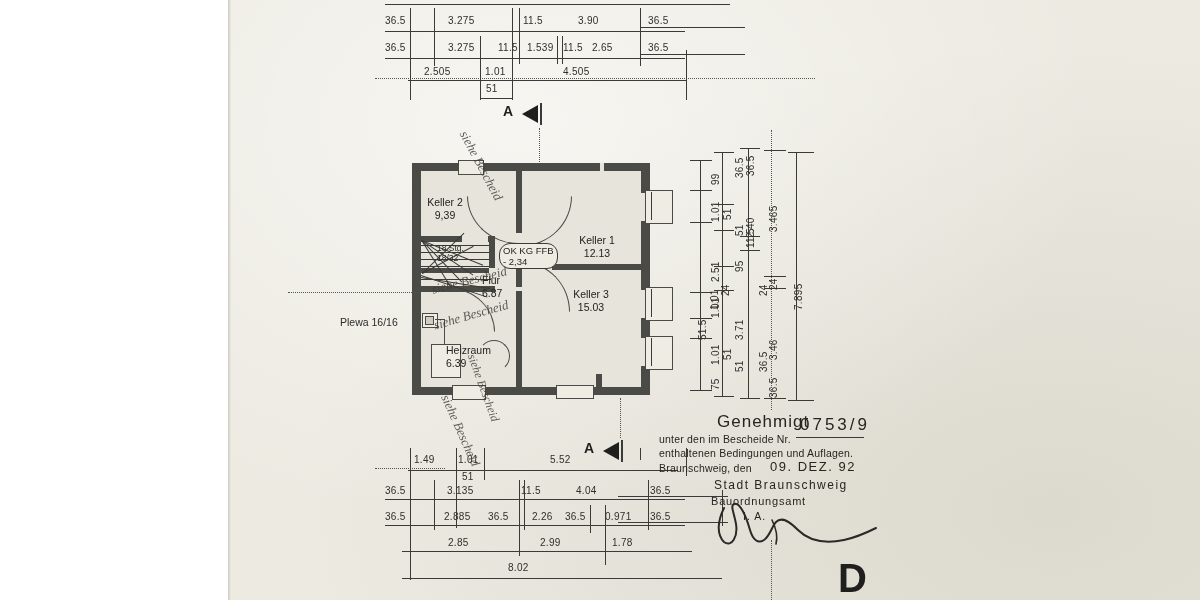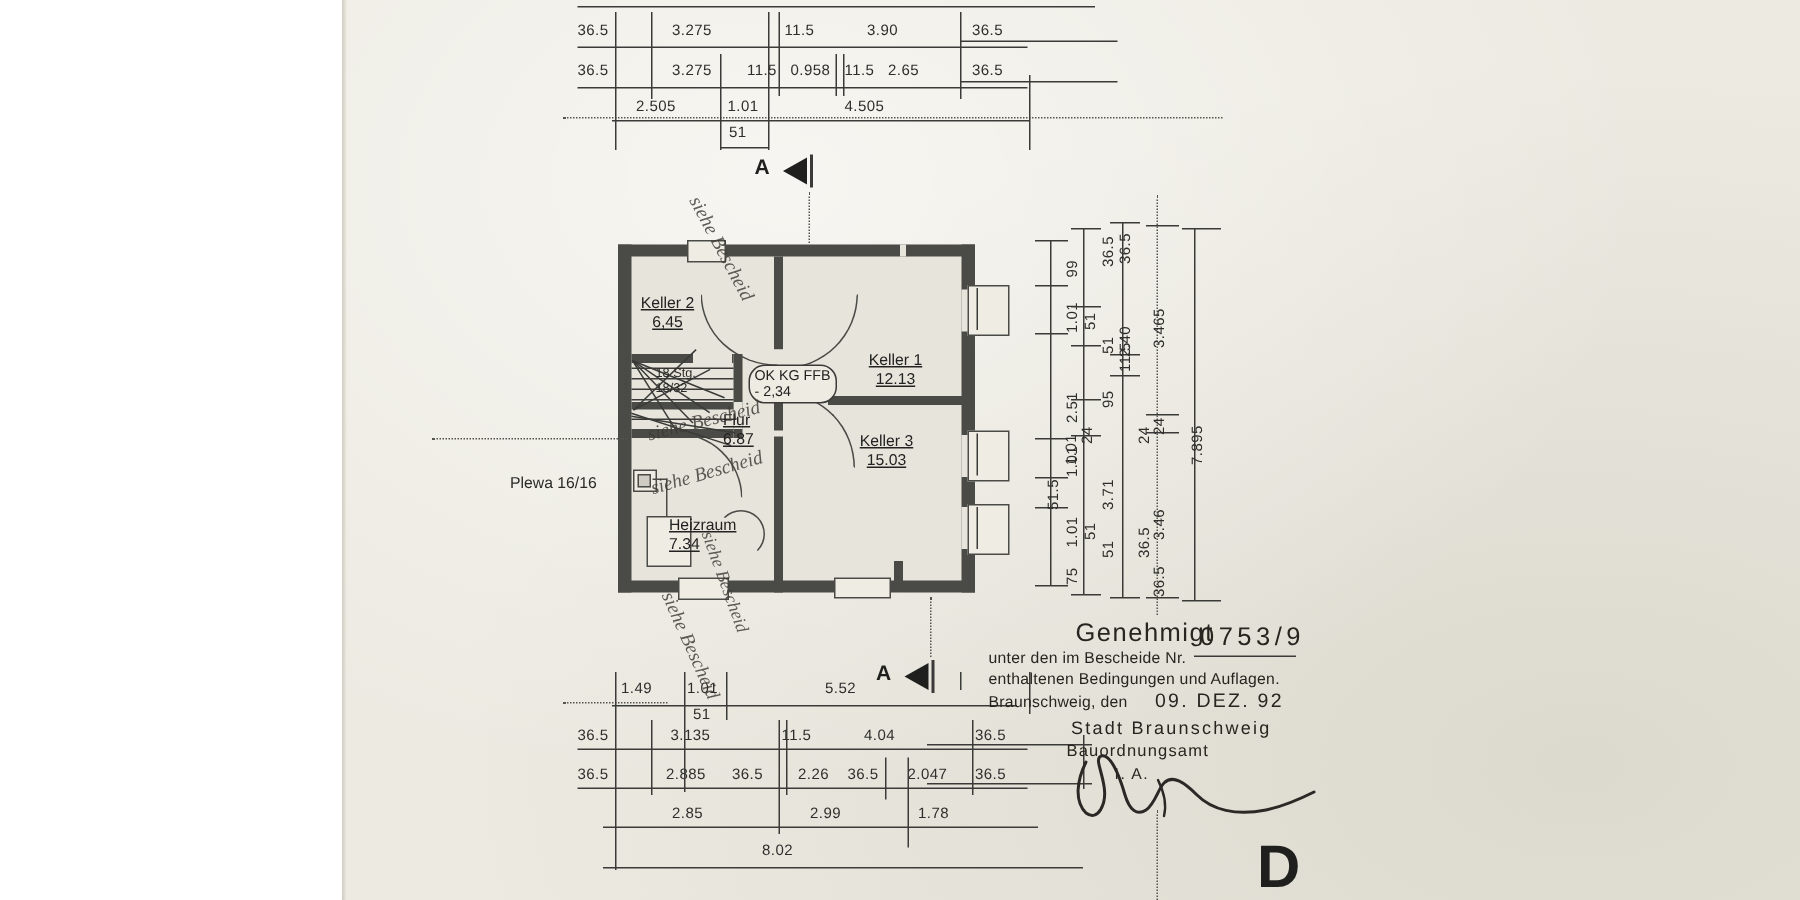--- a/index.html
+++ b/index.html
@@ -49,21 +49,21 @@
     transform-origin:0 0;transform:rotate(-90deg);letter-spacing:.3px;
   }
   .tick{position:absolute;width:1px;background:#3a3a38;}
   .tickh{position:absolute;height:1px;background:#3a3a38;}
 
   
   .wall{position:absolute;background:#4a4a46;}
   .room-fill{position:absolute;background:#e7e5db;}
   .rlabel{
     position:absolute;font-size:10.5px;color:#222;text-align:center;
-    line-height:13px;white-space:nowrap;text-decoration:underline;
+    line-height:13px;white-space:nowrap;
   }
   .rlabel b{font-weight:400;display:block;}
   .thin{position:absolute;border:1px solid #4a4a46;background:#eeece3;}
   .thinline{position:absolute;background:#4a4a46;}
 
   
   .arc{
     position:absolute;border:1px solid #4a4a46;border-radius:50%;
     background:transparent;
   }
@@ -129,21 +129,21 @@
     <div class="dim" style="left:448px;top:15px;">3.275</div>
     <div class="dim" style="left:523px;top:15px;">11.5</div>
     <div class="dim" style="left:578px;top:15px;">3.90</div>
     <div class="dim" style="left:648px;top:15px;">36.5</div>
 
     <div class="ln hl" style="left:385px;top:58px;width:300px;"></div>
     <div class="ln hl" style="left:640px;top:54px;width:105px;"></div>
     <div class="dim" style="left:385px;top:42px;">36.5</div>
     <div class="dim" style="left:448px;top:42px;">3.275</div>
     <div class="dim" style="left:498px;top:42px;">11.5</div>
-    <div class="dim" style="left:527px;top:42px;">0.958</div>
+    <div class="dim" style="left:527px;top:42px;">1.539</div>
     <div class="dim" style="left:563px;top:42px;">11.5</div>
     <div class="dim" style="left:592px;top:42px;">2.65</div>
     <div class="dim" style="left:648px;top:42px;">36.5</div>
 
     <div class="dot-h" style="left:375px;top:78px;width:440px;"></div>
     <div class="ln hl" style="left:408px;top:80px;width:278px;"></div>
     <div class="dim" style="left:424px;top:66px;">2.505</div>
     <div class="dim" style="left:485px;top:66px;">1.01</div>
     <div class="dim" style="left:563px;top:66px;">4.505</div>
     <div class="dim" style="left:486px;top:83px;">51</div>
@@ -234,37 +234,37 @@
     </div>
 
     <div class="thin" style="left:422px;top:313px;width:14px;height:13px;"></div>
     <div class="thin" style="left:425px;top:316px;width:7px;height:7px;background:#cfcdc3;"></div>
     <div class="thinline" style="left:435px;top:319px;width:10px;height:1px;"></div>
     <div class="thinline" style="left:444px;top:319px;width:1px;height:26px;"></div>
     <div class="thin" style="left:431px;top:344px;width:28px;height:32px;"></div>
 
     <div class="rlabel" style="left:412px;top:196px;width:66px;">
       <b>Keller 2</b>
-      <b>6,45</b>
+      <b>9,39</b>
     </div>
     <div class="rlabel" style="left:564px;top:234px;width:66px;">
       <b>Keller 1</b>
       <b>12.13</b>
     </div>
     <div class="rlabel" style="left:558px;top:288px;width:66px;">
       <b>Keller 3</b>
       <b>15.03</b>
     </div>
     <div class="rlabel" style="left:482px;top:274px;width:40px;text-align:left;">
       <b>Flur</b>
       <b>6.87</b>
     </div>
     <div class="rlabel" style="left:446px;top:344px;width:58px;text-align:left;">
       <b>Heizraum</b>
-      <b>7.34</b>
+      <b>6.39</b>
     </div>
 
     <div class="okbox" style="left:499px;top:243px;border-radius:11px;">
       <div>OK KG FFB</div>
       <div>- 2,34</div>
     </div>
   </div>
 
   <div class="secmark" style="left:503px;top:103px;">A</div>
   <div class="tri" style="left:522px;top:105px;"></div>
@@ -367,21 +367,21 @@
     <div class="dim" style="left:576px;top:485px;">4.04</div>
     <div class="dim" style="left:650px;top:485px;">36.5</div>
 
     <div class="ln hl" style="left:385px;top:525px;width:300px;"></div>
     <div class="ln hl" style="left:618px;top:522px;width:110px;"></div>
     <div class="dim" style="left:385px;top:511px;">36.5</div>
     <div class="dim" style="left:444px;top:511px;">2.885</div>
     <div class="dim" style="left:488px;top:511px;">36.5</div>
     <div class="dim" style="left:532px;top:511px;">2.26</div>
     <div class="dim" style="left:565px;top:511px;">36.5</div>
-    <div class="dim" style="left:605px;top:511px;">2.047</div>
+    <div class="dim" style="left:605px;top:511px;">0.971</div>
     <div class="dim" style="left:650px;top:511px;">36.5</div>
 
     <div class="ln hl" style="left:402px;top:551px;width:290px;"></div>
     <div class="dim" style="left:448px;top:537px;">2.85</div>
     <div class="dim" style="left:540px;top:537px;">2.99</div>
     <div class="dim" style="left:612px;top:537px;">1.78</div>
 
     <div class="ln hl" style="left:402px;top:578px;width:320px;"></div>
     <div class="dim" style="left:508px;top:562px;">8.02</div>
 

